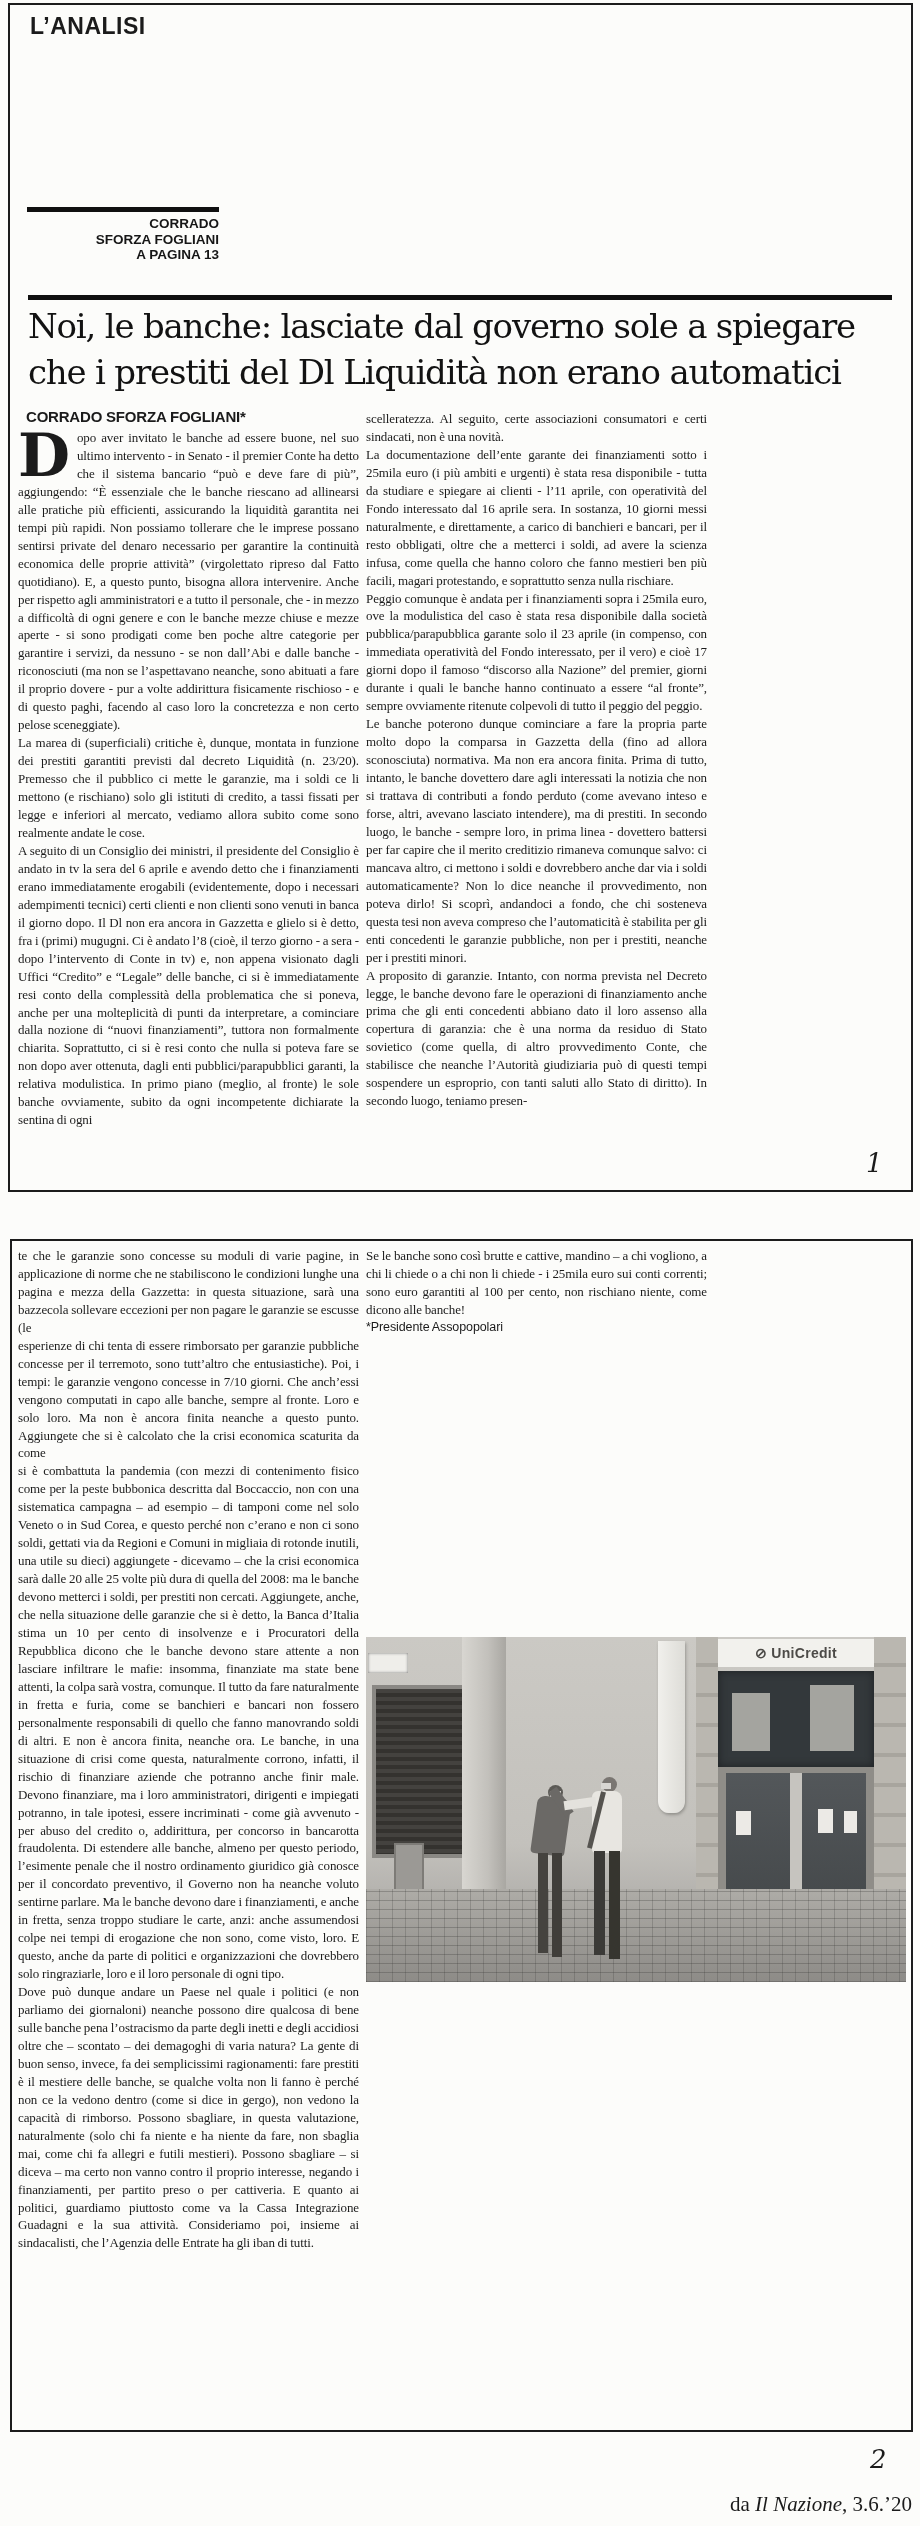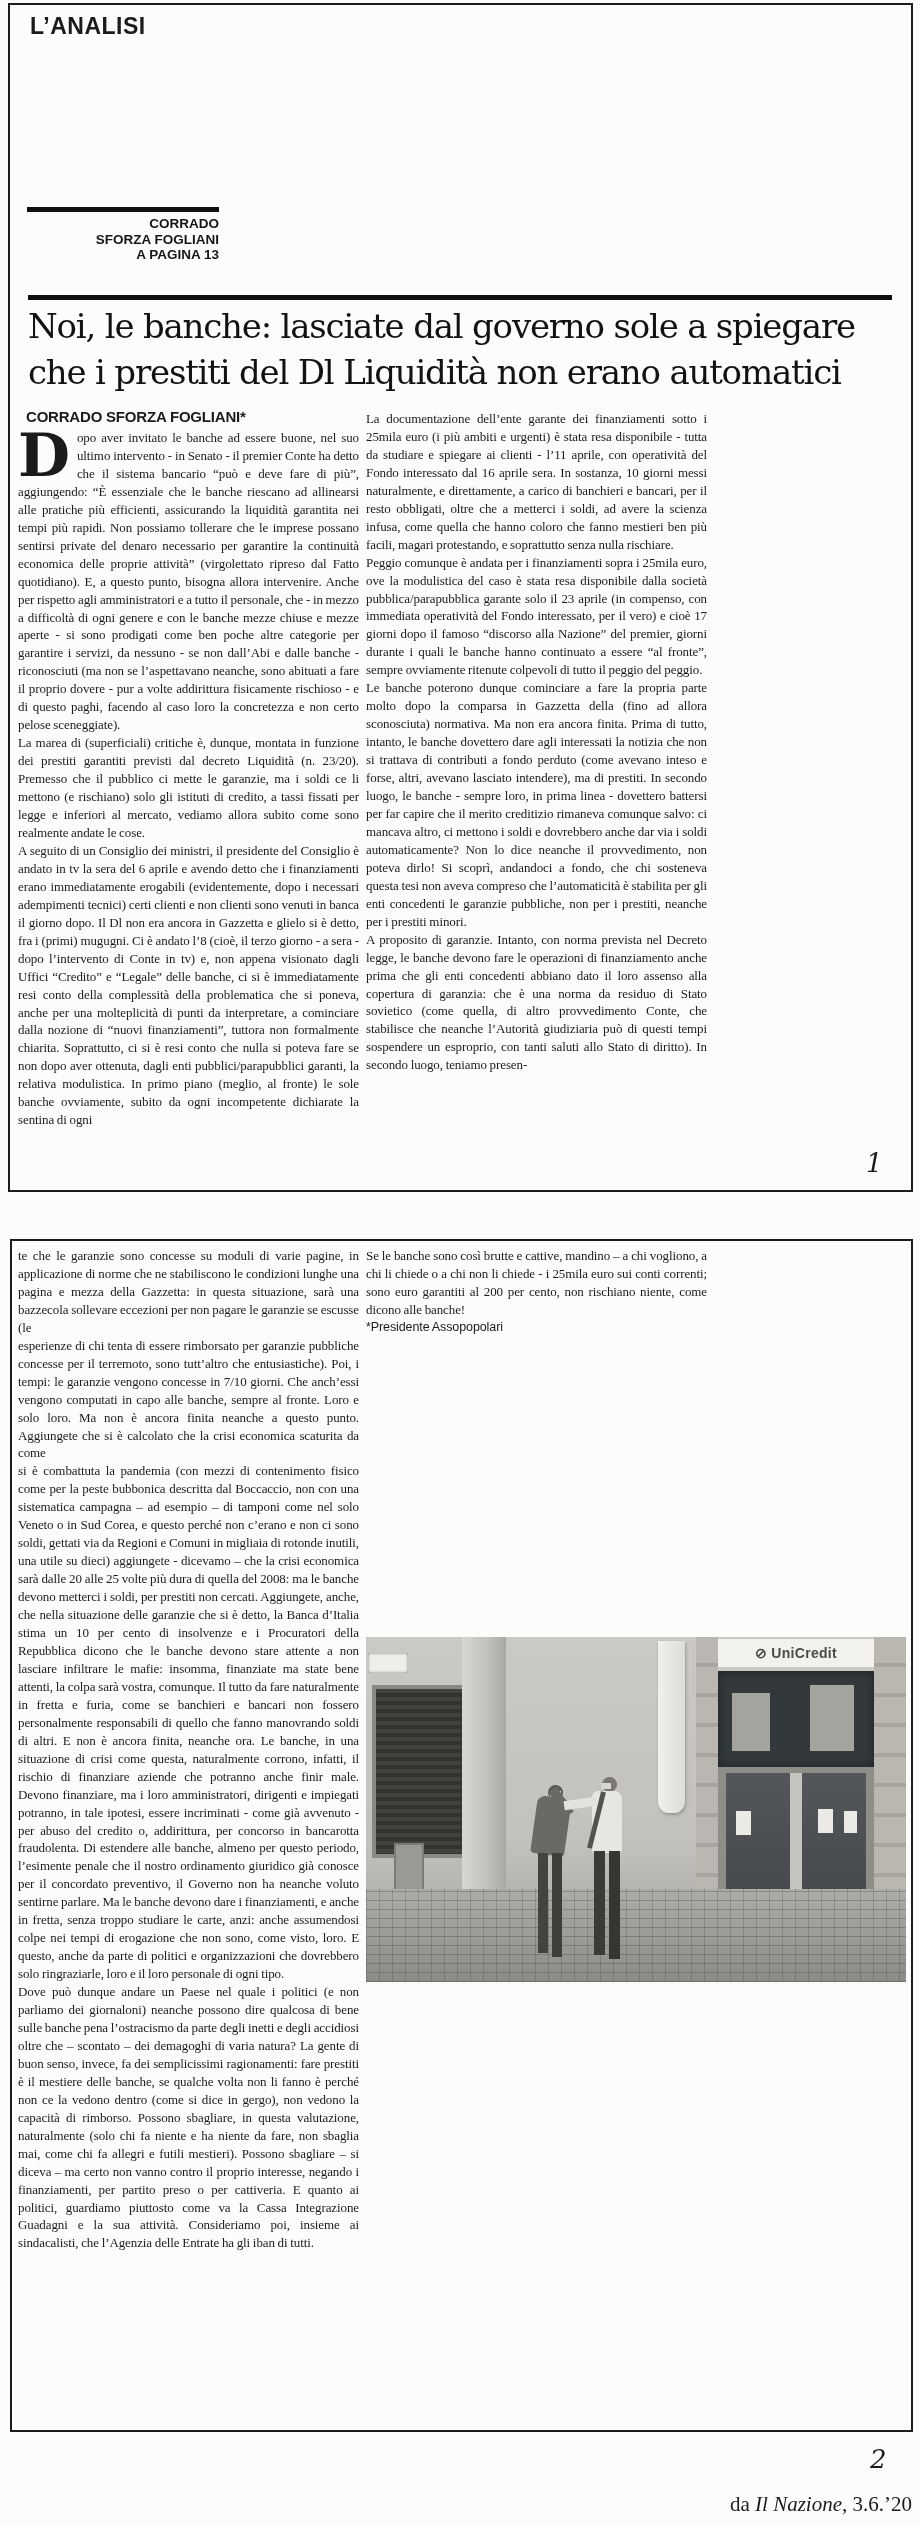--- a/index.html
+++ b/index.html
@@ -90,39 +90,40 @@
 
   <div class="abs author-sig" style="left:18px;top:408px;">CORRADO SFORZA FOGLIANI*</div>
 
   <div class="abs bodycol" style="left:18px;top:429px;width:341px;height:757px;">
     <p><span class="dropcap">D</span><span>opo aver invitato le banche ad essere buone, nel suo ultimo intervento - in Senato - il premier Conte ha detto che il sistema bancario “può e deve fare di più”, aggiungendo: “È essenziale che le banche riescano ad allinearsi alle pratiche più efficienti, assicurando la liquidità garantita nei tempi più rapidi. Non possiamo tollerare che le imprese possano sentirsi private del denaro necessario per garantire la continuità economica delle proprie attività” (virgolettato ripreso dal Fatto quotidiano). E, a questo punto, bisogna allora intervenire. Anche per rispetto agli amministratori e a tutto il personale, che - in mezzo a difficoltà di ogni genere e con le banche mezze chiuse e mezze aperte - si sono prodigati come ben poche altre categorie per garantire i servizi, da nessuno - se non dall’Abi e dalle banche - riconosciuti (ma non se l’aspettavano neanche, sono abituati a fare il proprio dovere - pur a volte addirittura fisicamente rischioso - e di questo paghi, facendo al caso loro la concretezza e non certo pelose sceneggiate).</span></p>
     <p>La marea di (superficiali) critiche è, dunque, montata in funzione dei prestiti garantiti previsti dal decreto Liquidità (n. 23/20). Premesso che il pubblico ci mette le garanzie, ma i soldi ce li mettono (e rischiano) solo gli istituti di credito, a tassi fissati per legge e inferiori al mercato, vediamo allora subito come sono realmente andate le cose.</p>
     <p>A seguito di un Consiglio dei ministri, il presidente del Consiglio è andato in tv la sera del 6 aprile e avendo detto che i finanziamenti erano immediatamente erogabili (evidentemente, dopo i necessari adempimenti tecnici) certi clienti e non clienti sono venuti in banca il giorno dopo. Il Dl non era ancora in Gazzetta e glielo si è detto, fra i (primi) mugugni. Ci è andato l’8 (cioè, il terzo giorno - a sera - dopo l’intervento di Conte in tv) e, non appena visionato dagli Uffici “Credito” e “Legale” delle banche, ci si è immediatamente resi conto della complessità della problematica che si poneva, anche per una molteplicità di punti da interpretare, a cominciare dalla nozione di “nuovi finanziamenti”, tuttora non formalmente chiarita. Soprattutto, ci si è resi conto che nulla si poteva fare se non dopo aver ottenuta, dagli enti pubblici/parapubblici garanti, la relativa modulistica. In primo piano (meglio, al fronte) le sole banche ovviamente, subito da ogni incompetente dichiarate la sentina di ogni</p>
   </div>
 
   <div class="abs bodycol" style="left:366px;top:410px;width:341px;height:776px;">
+    <p>scelleratezza. Al seguito, certe associazioni consumatori e certi sindacati, non è una novità.</p>
     <p>La documentazione dell’ente garante dei finanziamenti sotto i 25mila euro (i più ambiti e urgenti) è stata resa disponibile - tutta da studiare e spiegare ai clienti - l’11 aprile, con operatività del Fondo interessato dal 16 aprile sera. In sostanza, 10 giorni messi naturalmente, e direttamente, a carico di banchieri e bancari, per il resto obbligati, oltre che a metterci i soldi, ad avere la scienza infusa, come quella che hanno coloro che fanno mestieri ben più facili, magari protestando, e soprattutto senza nulla rischiare.</p>
     <p>Peggio comunque è andata per i finanziamenti sopra i 25mila euro, ove la modulistica del caso è stata resa disponibile dalla società pubblica/parapubblica garante solo il 23 aprile (in compenso, con immediata operatività del Fondo interessato, per il vero) e cioè 17 giorni dopo il famoso “discorso alla Nazione” del premier, giorni durante i quali le banche hanno continuato a essere “al fronte”, sempre ovviamente ritenute colpevoli di tutto il peggio del peggio.</p>
     <p>Le banche poterono dunque cominciare a fare la propria parte molto dopo la comparsa in Gazzetta della (fino ad allora sconosciuta) normativa. Ma non era ancora finita. Prima di tutto, intanto, le banche dovettero dare agli interessati la notizia che non si trattava di contributi a fondo perduto (come avevano inteso e forse, altri, avevano lasciato intendere), ma di prestiti. In secondo luogo, le banche - sempre loro, in prima linea - dovettero battersi per far capire che il merito creditizio rimaneva comunque salvo: ci mancava altro, ci mettono i soldi e dovrebbero anche dar via i soldi automaticamente? Non lo dice neanche il provvedimento, non poteva dirlo! Si scoprì, andandoci a fondo, che chi sosteneva questa tesi non aveva compreso che l’automaticità è stabilita per gli enti concedenti le garanzie pubbliche, non per i prestiti, neanche per i prestiti minori.</p>
     <p>A proposito di garanzie. Intanto, con norma prevista nel Decreto legge, le banche devono fare le operazioni di finanziamento anche prima che gli enti concedenti abbiano dato il loro assenso alla copertura di garanzia: che è una norma da residuo di Stato sovietico (come quella, di altro provvedimento Conte, che stabilisce che neanche l’Autorità giudiziaria può di questi tempi sospendere un esproprio, con tanti saluti allo Stato di diritto). In secondo luogo, teniamo presen-</p>
   </div>
 
   <div class="abs pagenum" style="left:866px;top:1148px;">1</div>
 
   <div class="page-frame" style="left:10px;top:1239px;width:899px;height:1189px;"></div>
 
   <div class="abs bodycol" style="left:18px;top:1247px;width:341px;height:1178px;">
     <p>te che le garanzie sono concesse su moduli di varie pagine, in applicazione di norme che ne stabiliscono le condizioni lunghe una pagina e mezza della Gazzetta: in questa situazione, sarà una bazzecola sollevare eccezioni per non pagare le garanzie se escusse (le</p>
     <p class="narrowseg">esperienze di chi tenta di essere rimborsato per garanzie pubbliche concesse per il terremoto, sono tutt’altro che entusiastiche). Poi, i tempi: le garanzie vengono concesse in 7/10 giorni. Che anch’essi vengono computati in capo alle banche, sempre al fronte. Loro e solo loro. Ma non è ancora finita neanche a questo punto. Aggiungete che si è calcolato che la crisi economica scaturita da come</p>
     <p>si è combattuta la pandemia (con mezzi di contenimento fisico come per la peste bubbonica descritta dal Boccaccio, non con una sistematica campagna – ad esempio – di tamponi come nel solo Veneto o in Sud Corea, e questo perché non c’erano e non ci sono soldi, gettati via da Regioni e Comuni in migliaia di rotonde inutili, una utile su dieci) aggiungete - dicevamo – che la crisi economica sarà dalle 20 alle 25 volte più dura di quella del 2008: ma le banche devono metterci i soldi, per prestiti non cercati. Aggiungete, anche, che nella situazione delle garanzie che si è detto, la Banca d’Italia stima un 10 per cento di insolvenze e i Procuratori della Repubblica dicono che le banche devono stare attente a non lasciare infiltrare le mafie: insomma, finanziate ma state bene attenti, la colpa sarà vostra, comunque. Il tutto da fare naturalmente in fretta e furia, come se banchieri e bancari non fossero personalmente responsabili di quello che fanno manovrando soldi di altri. E non è ancora finita, neanche ora. Le banche, in una situazione di crisi come questa, naturalmente corrono, infatti, il rischio di finanziare aziende che potranno anche finir male. Devono finanziare, ma i loro amministratori, dirigenti e impiegati potranno, in tale ipotesi, essere incriminati - come già avvenuto - per abuso del credito o, addirittura, per concorso in bancarotta fraudolenta. Di estendere alle banche, almeno per questo periodo, l’esimente penale che il nostro ordinamento giuridico già conosce per il concordato preventivo, il Governo non ha neanche voluto sentirne parlare. Ma le banche devono dare i finanziamenti, e anche in fretta, senza troppo studiare le carte, anzi: anche assumendosi colpe nei tempi di erogazione che non sono, come visto, loro. E questo, anche da parte di politici e organizzazioni che dovrebbero solo ringraziarle, loro e il loro personale di ogni tipo.</p>
     <p>Dove può dunque andare un Paese nel quale i politici (e non parliamo dei giornaloni) neanche possono dire qualcosa di bene sulle banche pena l’ostracismo da parte degli inetti e degli accidiosi oltre che – scontato – dei demagoghi di varia natura? La gente di buon senso, invece, fa dei semplicissimi ragionamenti: fare prestiti è il mestiere delle banche, se qualche volta non li fanno è perché non ce la vedono dentro (come si dice in gergo), non vedono la capacità di rimborso. Possono sbagliare, in questa valutazione, naturalmente (solo chi fa niente e ha niente da fare, non sbaglia mai, come chi fa allegri e futili mestieri). Possono sbagliare – si diceva – ma certo non vanno contro il proprio interesse, negando i finanziamenti, per partito preso o per cattiveria. E quanto ai politici, guardiamo piuttosto come va la Cassa Integrazione Guadagni e la sua attività. Consideriamo poi, insieme ai sindacalisti, che l’Agenzia delle Entrate ha gli iban di tutti.</p>
   </div>
 
   <div class="abs bodycol" style="left:366px;top:1247px;width:341px;height:130px;">
-    <p>Se le banche sono così brutte e cattive, mandino – a chi vogliono, a chi li chiede o a chi non li chiede - i 25mila euro sui conti correnti; sono euro garantiti al 200 per cento, non rischiano niente, come dicono alle banche!</p>
+    <p>Se le banche sono così brutte e cattive, mandino – a chi vogliono, a chi li chiede o a chi non li chiede - i 25mila euro sui conti correnti; sono euro garantiti al 100 per cento, non rischiano niente, come dicono alle banche!</p>
     <p class="signoff">*Presidente Assopopolari</p>
   </div>
 
 
   <div class="photo" style="left:366px;top:1637px;width:540px;height:345px;">
 
     <div class="ph ph-smallsign" style="left:2px;top:16px;width:40px;height:20px;"></div>
     <div class="ph ph-shutter" style="left:6px;top:48px;width:90px;height:165px;"></div>
     <div class="ph ph-plaque" style="left:28px;top:206px;width:26px;height:44px;"></div>
 

